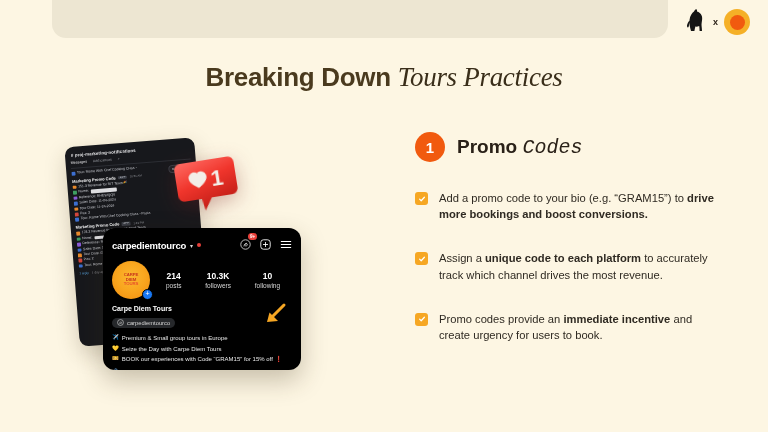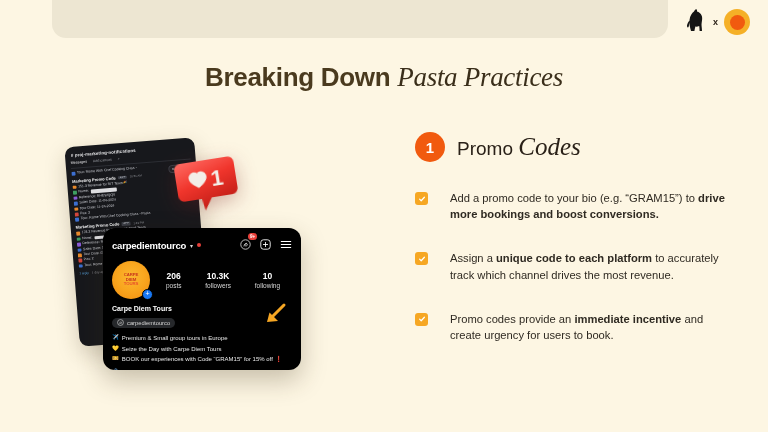--- a/index.html
+++ b/index.html
@@ -183,27 +183,27 @@
   .content { position: absolute; left: 415px; top: 132px; width: 310px; }
   .sec-head { display: flex; align-items: center; gap: 12px; }
   .num-circle {
     width: 30px; height: 30px; border-radius: 50%;
     background: #F15A0F; color: #fff;
     font-size: 15px; font-weight: 700;
     display: flex; align-items: center; justify-content: center;
     flex: none;
   }
   .sec-title { font-size: 19px; color: #2A2118; white-space: nowrap; }
-  .sec-title .b { font-weight: 400; }
+  .sec-title .b { font-weight: 700; }
   .sec-title .i {
-    font-family: Liberation Serif, serif;
-    font-style: italic; font-weight: 400; font-size: 25px;
+    font-family: Liberation Mono, monospace;
+    font-style: italic; font-weight: 400; font-size: 20px;
   }
   .bullets { margin-top: 20px; }
-  .bullet { display: flex; gap: 22px; margin-bottom: 15px; margin-top: 28px; }
+  .bullet { display: flex; gap: 11px; margin-bottom: 15px; margin-top: 28px; }
   .cb {
     width: 13px; height: 13px; border-radius: 3px;
     background: #F6A723; flex: none; margin-top: 2px;
     display: flex; align-items: center; justify-content: center;
   }
   .cb svg { display: block; }
   .btext { font-size: 11.2px; line-height: 1.45; color: #2F2A22; }
   .btext b { font-weight: 700; }
 </style>
 </head>
@@ -224,21 +224,21 @@
     </svg>
   </span>
   <span class="x">x</span>
   <span class="dot-outer">
     <span class="dot-inner"></span>
   </span>
 </div>
 
 <div class="title">
   <span class="bold">Breaking Down</span>
-  <span class="ital">Pasta Practices</span>
+  <span class="ital">Tours Practices</span>
 </div>
 
 <div class="mockups">
 
   <div class="slack-card">
     <div class="slack-head"># proj-marketing-notifications</div>
     <div class="slack-tabs">
       <span class="t-active">Messages</span>
       <span>Add canvas</span>
       <span>+</span>
@@ -373,21 +373,21 @@
       <div class="ig-av-wrap">
         <div class="ig-av">
           <b>CARPE</b>
           <b>DIEM</b>
           <b class="t3">TOURS</b>
         </div>
         <div class="ig-av-plus">+</div>
       </div>
       <div class="ig-stats" id="ig-stats">
           <div class="ig-stat">
-            <div class="n">206</div>
+            <div class="n">214</div>
             <div class="l">posts</div>
           </div>
           <div class="ig-stat">
             <div class="n">10.3K</div>
             <div class="l">followers</div>
           </div>
           <div class="ig-stat">
             <div class="n">10</div>
             <div class="l">following</div>
           </div>

